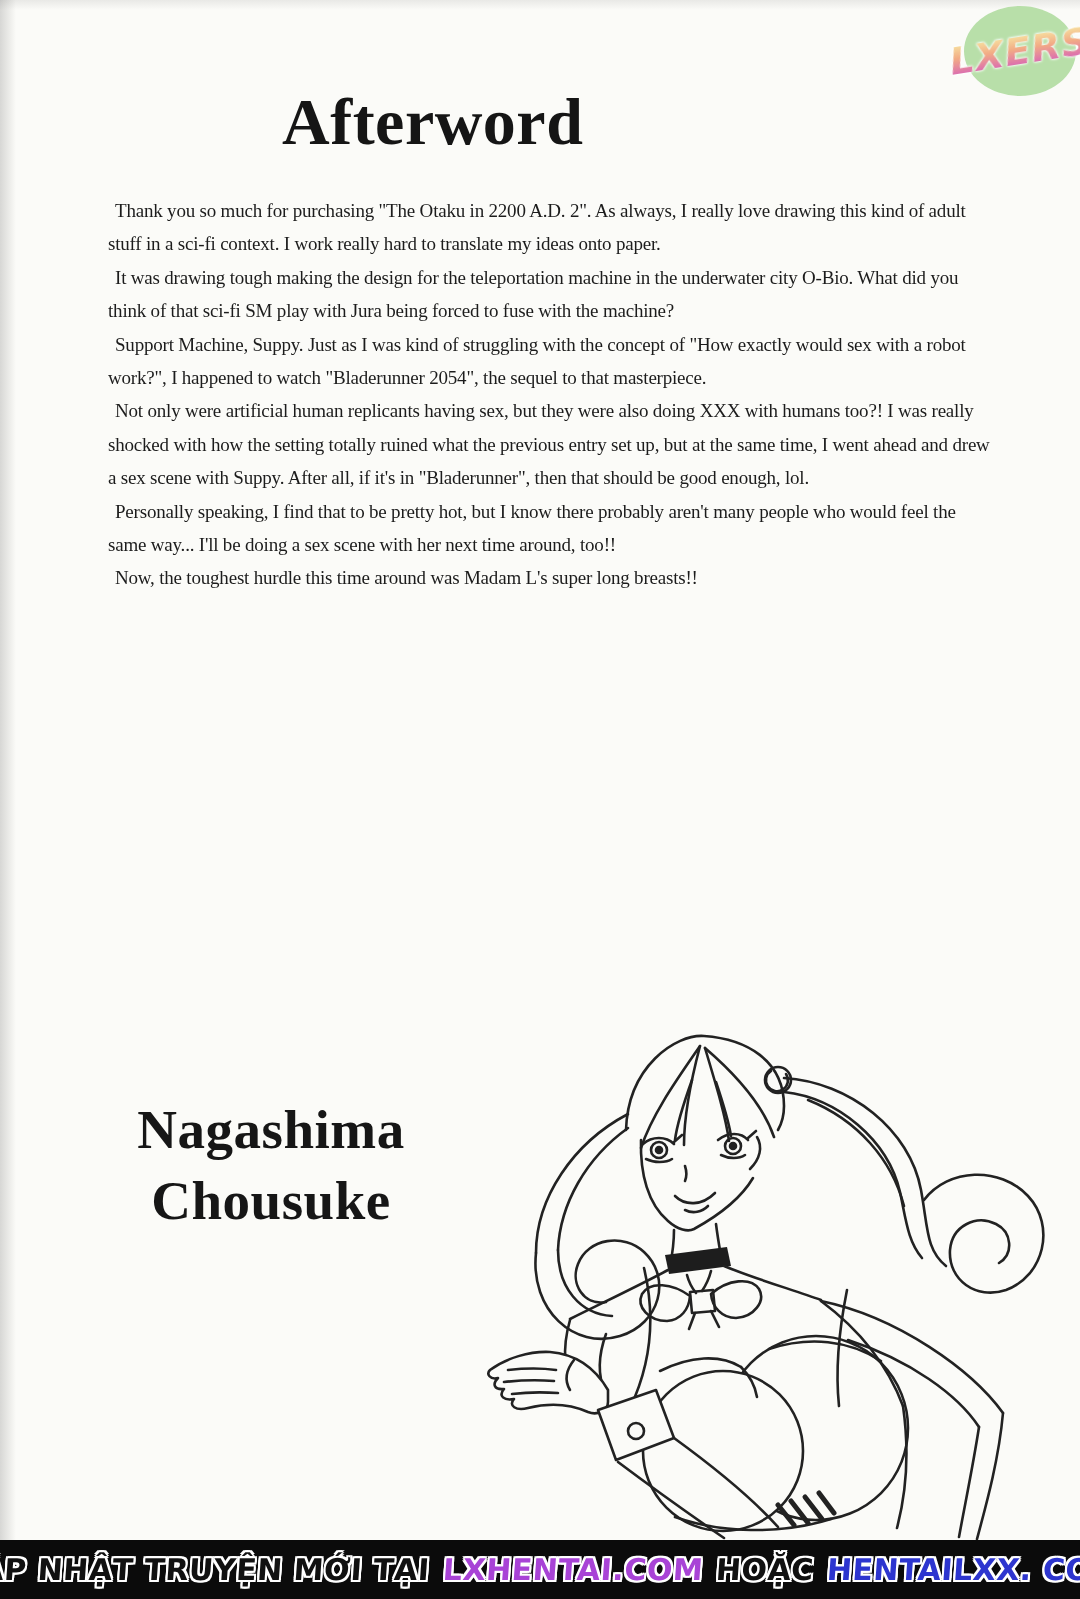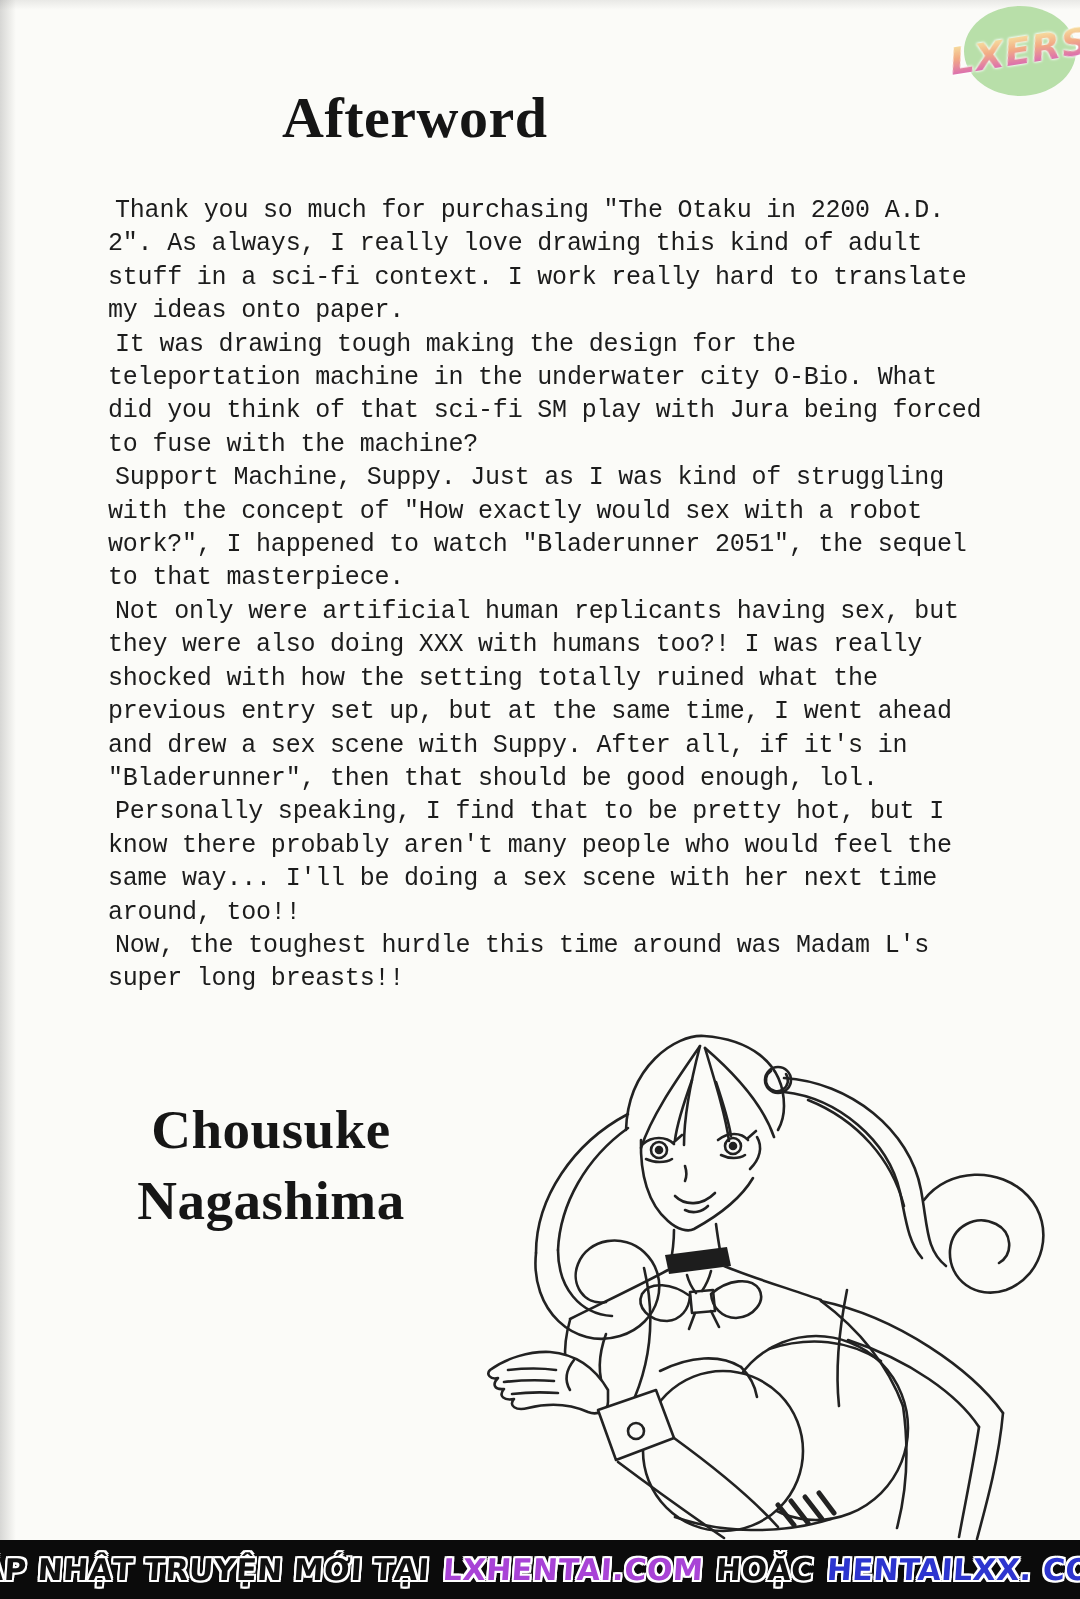--- a/index.html
+++ b/index.html
@@ -32,25 +32,25 @@
     font-weight:bold;font-style:italic;font-size:38px;letter-spacing:1px;
     transform:rotate(-9deg);
     background:linear-gradient(to bottom,#f8f0a8 5%,#f2ab85 45%,#d867b4 85%);
     -webkit-background-clip:text;background-clip:text;color:transparent;
     text-shadow:none;
     -webkit-text-stroke:0;
     filter:drop-shadow(0 0 1px #ffffff) drop-shadow(0 0 1px #ffffff);
   }
   .page-title{
     position:absolute;top:84px;left:282px;margin:0;
-    font-size:58px;font-weight:bold;color:#151515;letter-spacing:.5px;
+    font-size:66px;font-weight:bold;color:#151515;letter-spacing:.5px;
   }
   .afterword{
     position:absolute;top:194px;left:108px;width:886px;
-    font-size:25px;line-height:33.4px;letter-spacing:-0.2px;font-family:Liberation Mono, monospace;
+    font-size:19px;line-height:33.4px;letter-spacing:-0.2px;
   }
   .afterword p{margin:0;text-indent:7px;}
   .author{
     position:absolute;top:1094px;left:96px;width:350px;
     text-align:center;font-weight:bold;color:#161616;
     font-size:55px;line-height:71px;letter-spacing:.5px;
   }
   .illustration{
     position:absolute;top:1018px;left:478px;width:600px;height:522px;
   }
@@ -79,29 +79,29 @@
 
   <div class="logo">
     <span class="logo-text">LXERS</span>
   </div>
 
   <h1 class="page-title">Afterword</h1>
 
   <div class="afterword">
     <p>Thank you so much for purchasing "The Otaku in 2200 A.D. 2". As always, I really love drawing this kind of adult stuff in a sci-fi context. I work really hard to translate my ideas onto paper.</p>
     <p>It was drawing tough making the design for the teleportation machine in the underwater city O-Bio. What did you think of that sci-fi SM play with Jura being forced to fuse with the machine?</p>
-    <p>Support Machine, Suppy. Just as I was kind of struggling with the concept of "How exactly would sex with a robot work?", I happened to watch "Bladerunner 2051", the sequel to that masterpiece.</p>
+    <p>Support Machine, Suppy. Just as I was kind of struggling with the concept of "How exactly would sex with a robot work?", I happened to watch "Bladerunner 2054", the sequel to that masterpiece.</p>
     <p>Not only were artificial human replicants having sex, but they were also doing XXX with humans too?! I was really shocked with how the setting totally ruined what the previous entry set up, but at the same time, I went ahead and drew a sex scene with Suppy. After all, if it's in "Bladerunner", then that should be good enough, lol.</p>
     <p>Personally speaking, I find that to be pretty hot, but I know there probably aren't many people who would feel the same way... I'll be doing a sex scene with her next time around, too!!</p>
     <p>Now, the toughest hurdle this time around was Madam L's super long breasts!!</p>
   </div>
 
   <div class="author">
+    <div>Nagashima</div>
     <div>Chousuke</div>
-    <div>Nagashima</div>
   </div>
 
   <svg class="illustration" viewBox="0 0 600 522">
     <g fill="none" stroke="#222" stroke-width="2.6" stroke-linecap="round" stroke-linejoin="round">
 
       <path d="M150,96 C95,125 58,180 58,235"></path>
       <path d="M150,110 C108,140 82,186 80,232"></path>
       <path d="M58,235 C52,292 96,332 142,318 C182,306 194,260 166,234 C146,215 110,220 100,246 C92,266 106,288 128,284"></path>
       <path d="M80,232 C80,270 102,296 134,298"></path>
       <path d="M166,250 C178,300 172,348 152,390"></path>

